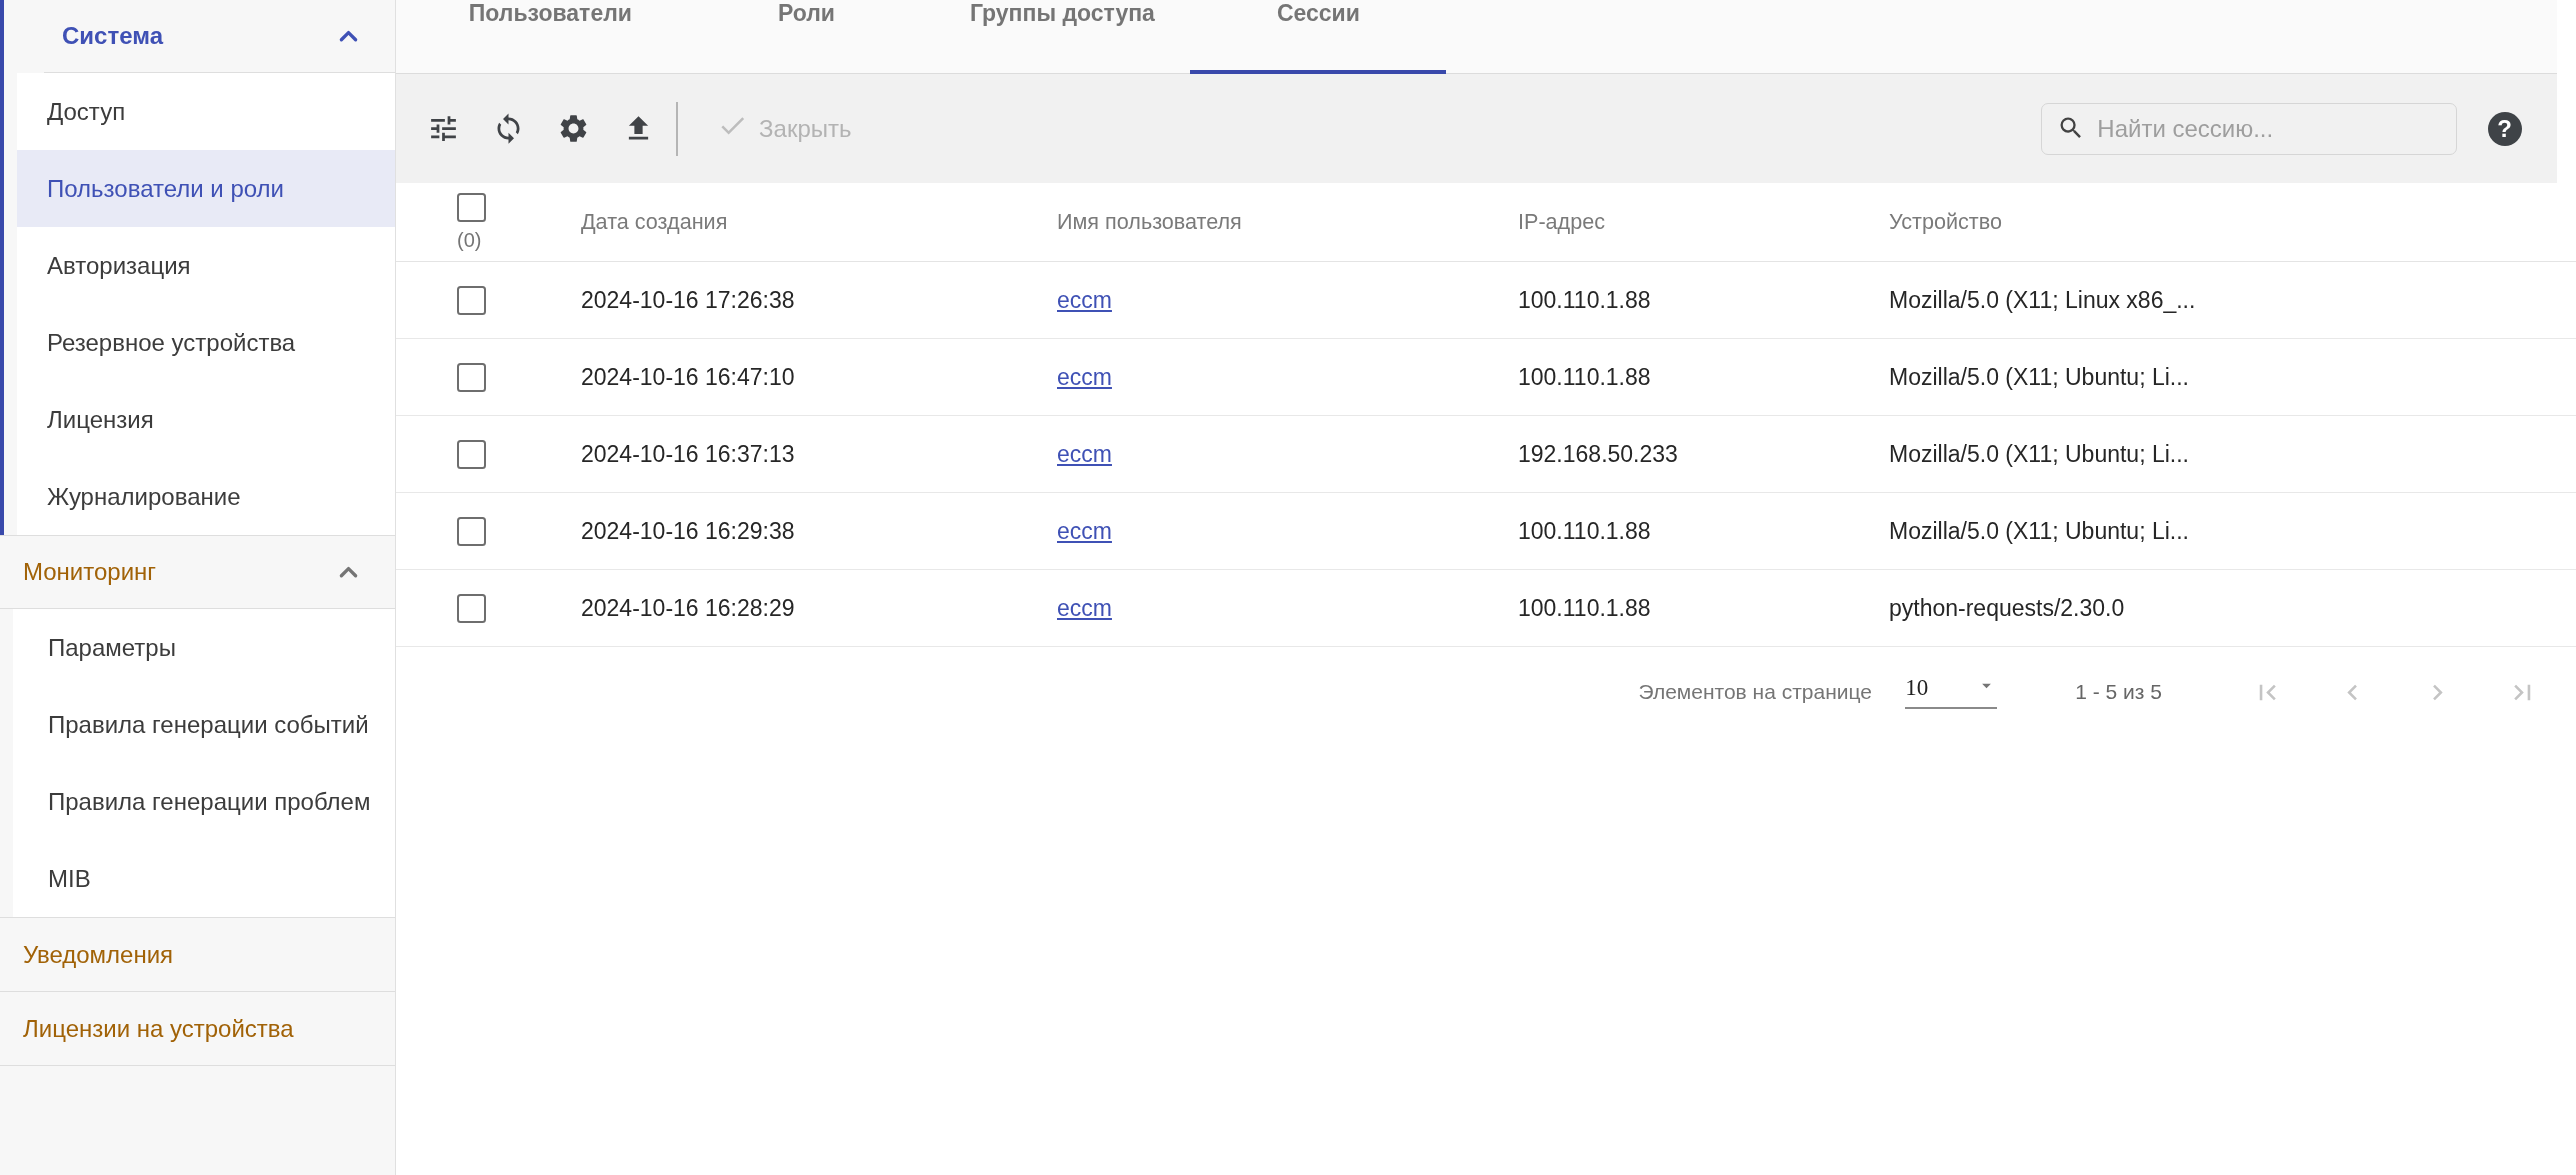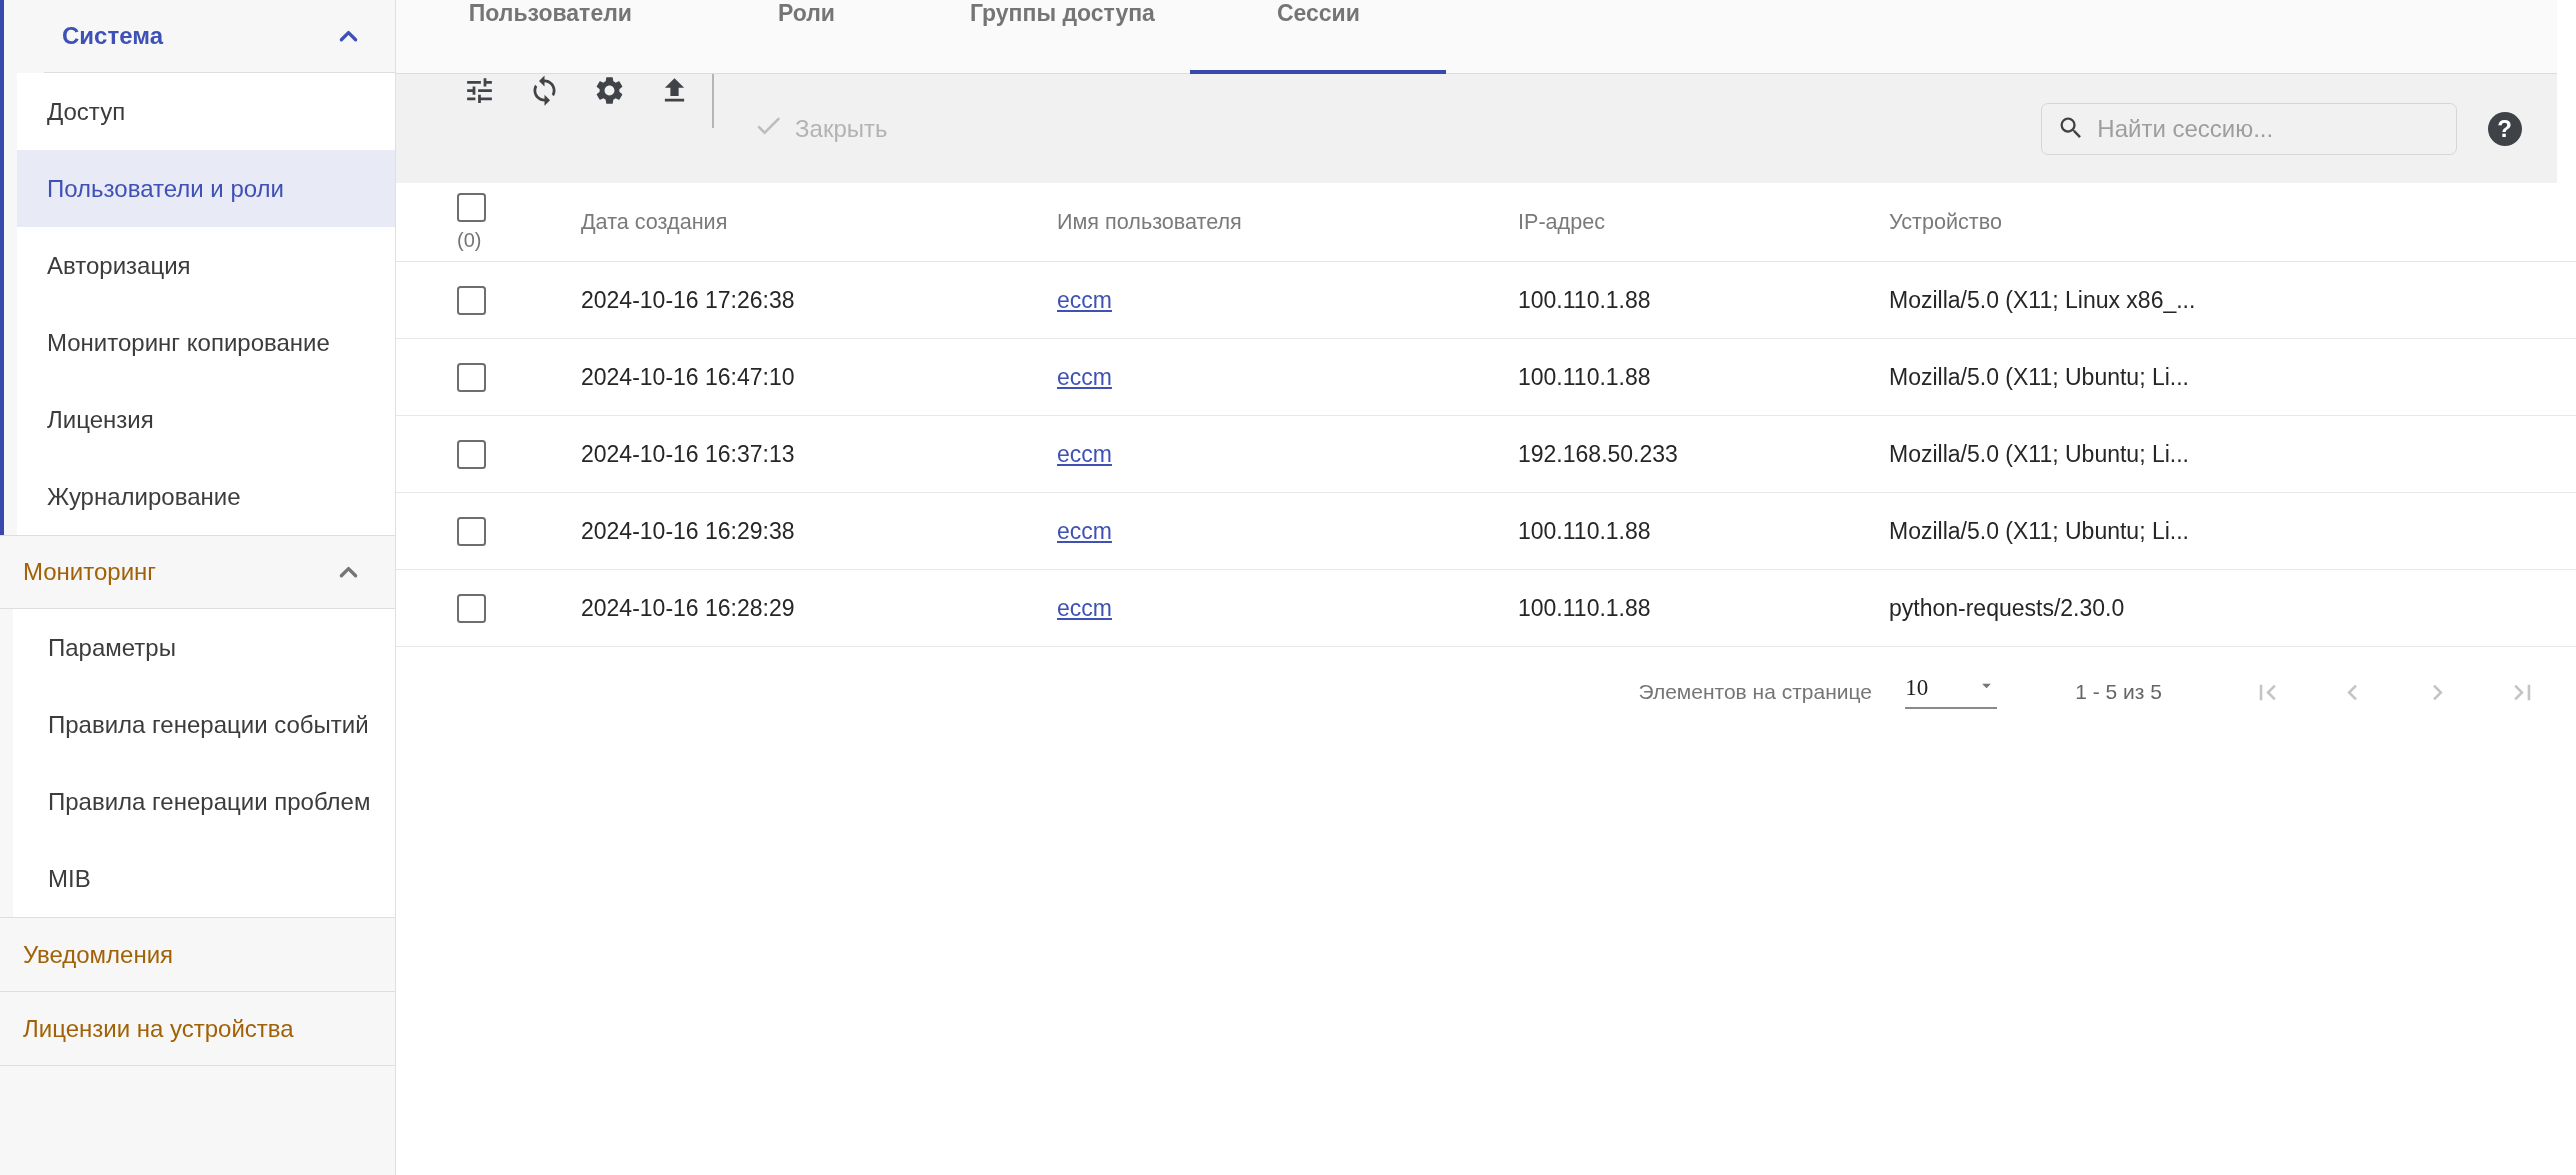--- a/index.html
+++ b/index.html
@@ -51,21 +51,21 @@
     width: 256px; display: flex; align-items: flex-start; justify-content: center;
     font-size: 23px; font-weight: bold; color: #757575; position: relative; cursor: pointer;
   }
   .tab.active::after {
     content: ""; position: absolute; left: 0; right: 0; bottom: -1.4px;
     height: 4.9px; background: #3949ab;
   }
 
   .toolbar {
     height: 109px; background: #f1f1f1; margin-right: 19.5px;
-    display: flex; padding-left: 67px;
+    display: flex; align-items: center; padding-left: 31px;
   }
   .icon-btn {
     width: 33px; height: 33px; margin-right: 32px; color: #404347;
     background: none; border: none; cursor: pointer; padding: 0;
   }
   .icon-btn svg { width: 33px; height: 33px; fill: currentColor; display: block; }
   .tb-divider { width: 2.1px; height: 54px; background: #b5b5b5; margin-left: -11px; }
   .close-btn {
     display: flex; align-items: center; gap: 11px; margin-left: 39px;
     background: none; border: none; color: #b3b3b3; font-size: 24px;
@@ -142,21 +142,21 @@
       <div class="item">
           <span>Доступ</span>
         </div>
       <div class="item selected">
           <span>Пользователи и роли</span>
         </div>
       <div class="item">
           <span>Авторизация</span>
         </div>
       <div class="item">
-          <span>Мониторинг копирование</span>
+          <span>Резервное устройства</span>
         </div>
       <div class="item">
           <span>Лицензия</span>
         </div>
       <div class="item">
           <span>Журналирование</span>
         </div>
     </div>
   </div>
 

